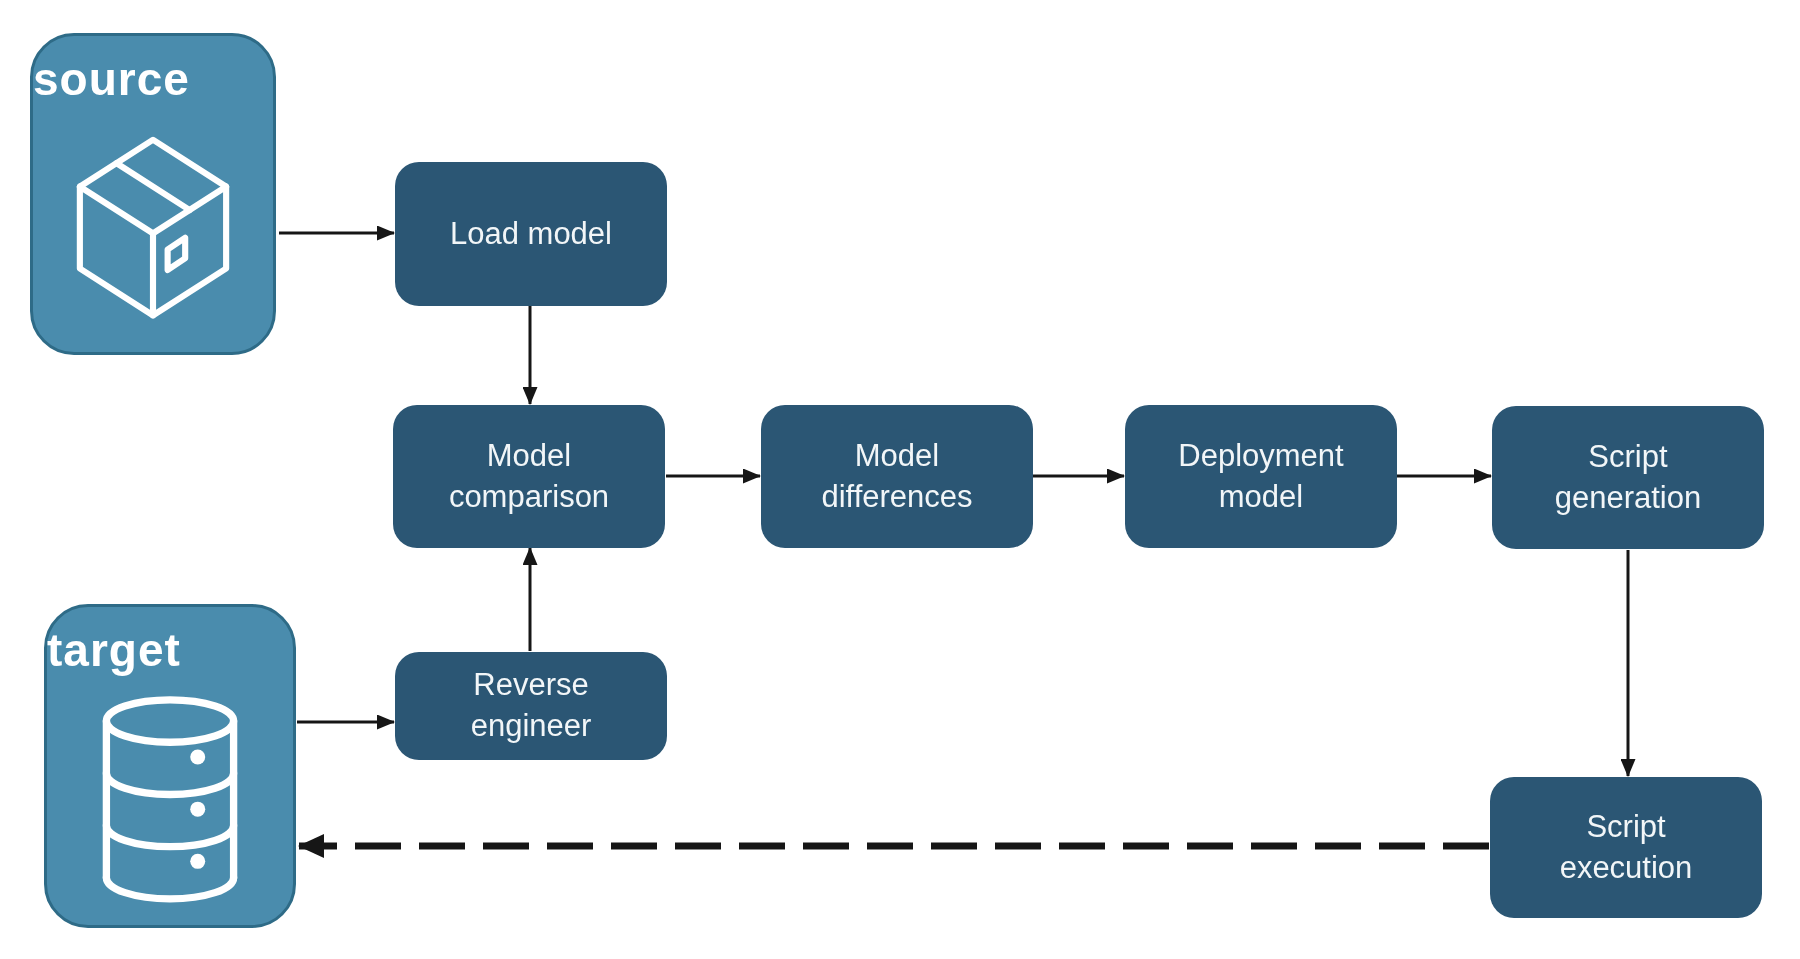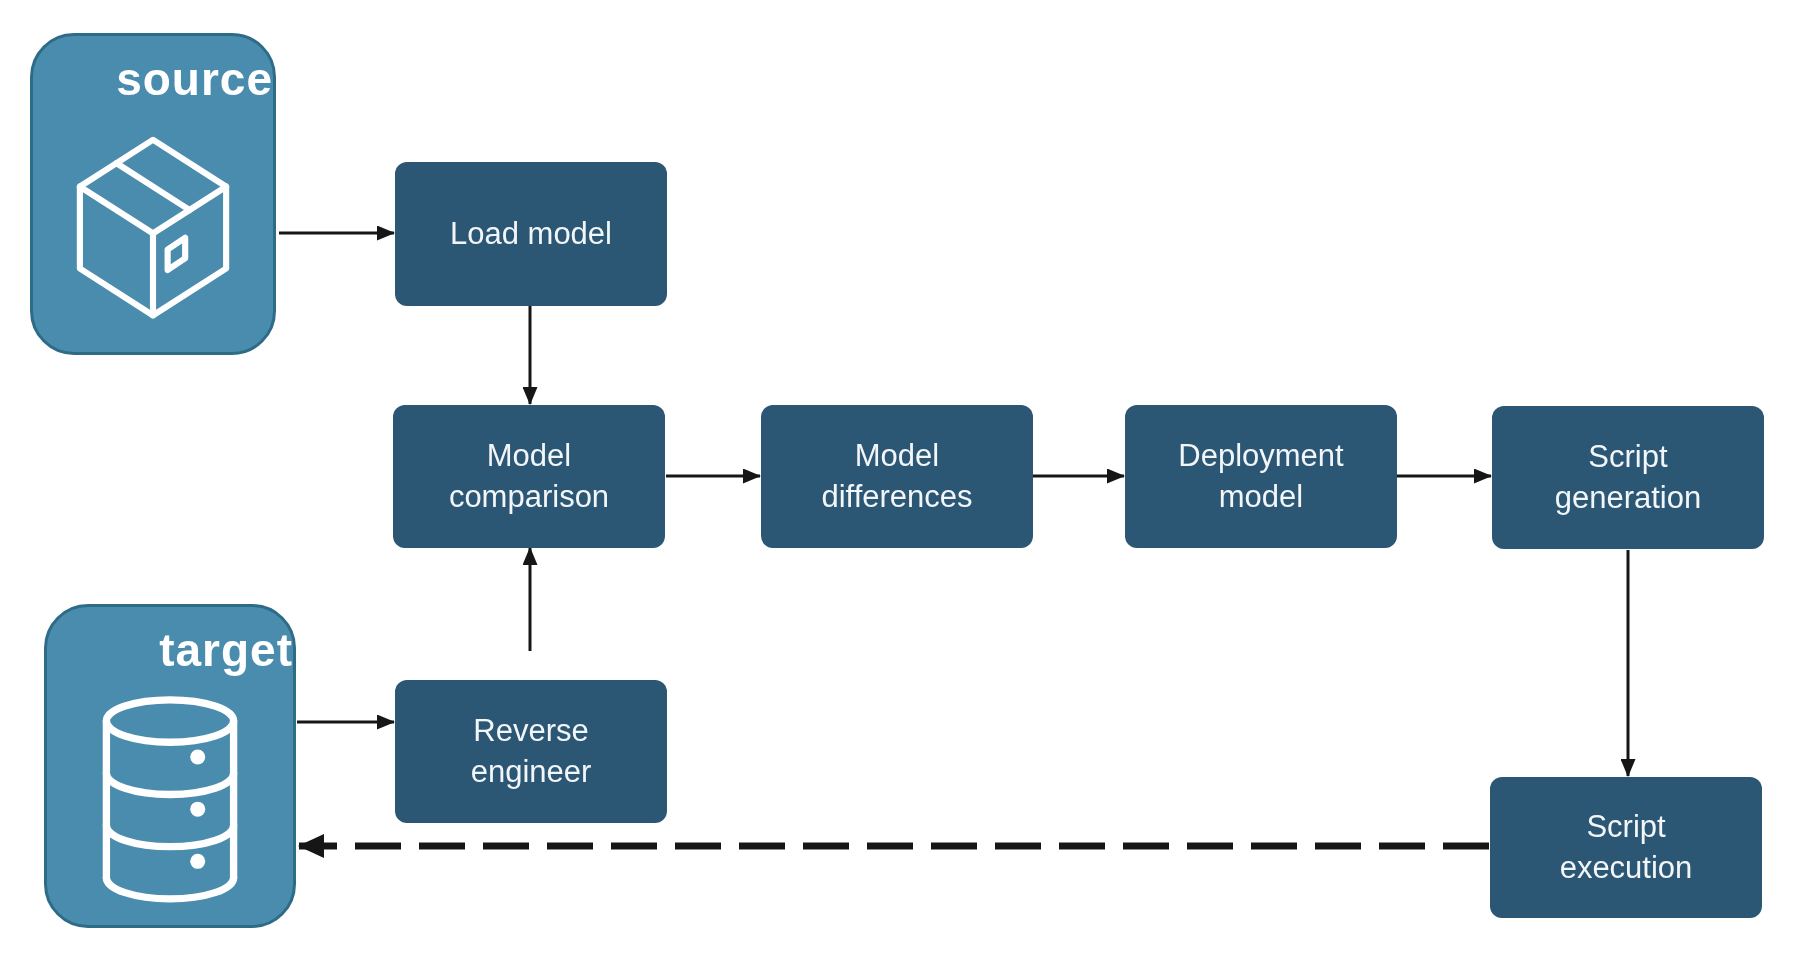--- a/index.html
+++ b/index.html
@@ -18,39 +18,39 @@
   .edges {
     position: absolute;
     left: 0; top: 0;
     width: 1800px;
     height: 959px;
     pointer-events: none;
   }
   .node-dark {
     position: absolute;
     background: var(--node_fill_dark, #2b5674);
-    border-radius: 12px;
+    border-radius: 24px;
     color: var(--node_text, #f2f6f8);
     display: flex;
     align-items: center;
     justify-content: center;
     text-align: center;
     font-size: 31px;
     line-height: 1.32;
     white-space: pre-line;
     box-sizing: border-box;
   }
   .node-light {
     position: absolute;
     background: var(--node_fill_light, #4a8cad);
     border: 3px solid var(--node_border_light, #2e6b87);
     border-radius: 44px;
     display: flex;
     flex-direction: column;
-    align-items: flex-end;
+    align-items: flex-start;
     color: #ffffff;
     box-sizing: border-box;
   }
   .node-light .big-label {
     font-weight: 700;
     font-size: 46px;
     letter-spacing: 1px;
     margin-top: 16px;
     flex: 0 0 auto;
   }
@@ -131,19 +131,19 @@
 
   <div class="node-dark" style="left:761px; top:405px; width:272px; height:143px;">Model
 differences</div>
 
   <div class="node-dark" style="left:1125px; top:405px; width:272px; height:143px;">Deployment
 model</div>
 
   <div class="node-dark" style="left:1492px; top:406px; width:272px; height:143px;">Script
 generation</div>
 
-  <div class="node-dark" style="left:395px; top:680px; width:272px; height:143px;">Reverse
+  <div class="node-dark" style="left:395px; top:652px; width:272px; height:108px;">Reverse
 engineer</div>
 
   <div class="node-dark" style="left:1490px; top:777px; width:272px; height:141px;">Script
 execution</div>
 
 </div>
 
 </body></html>

